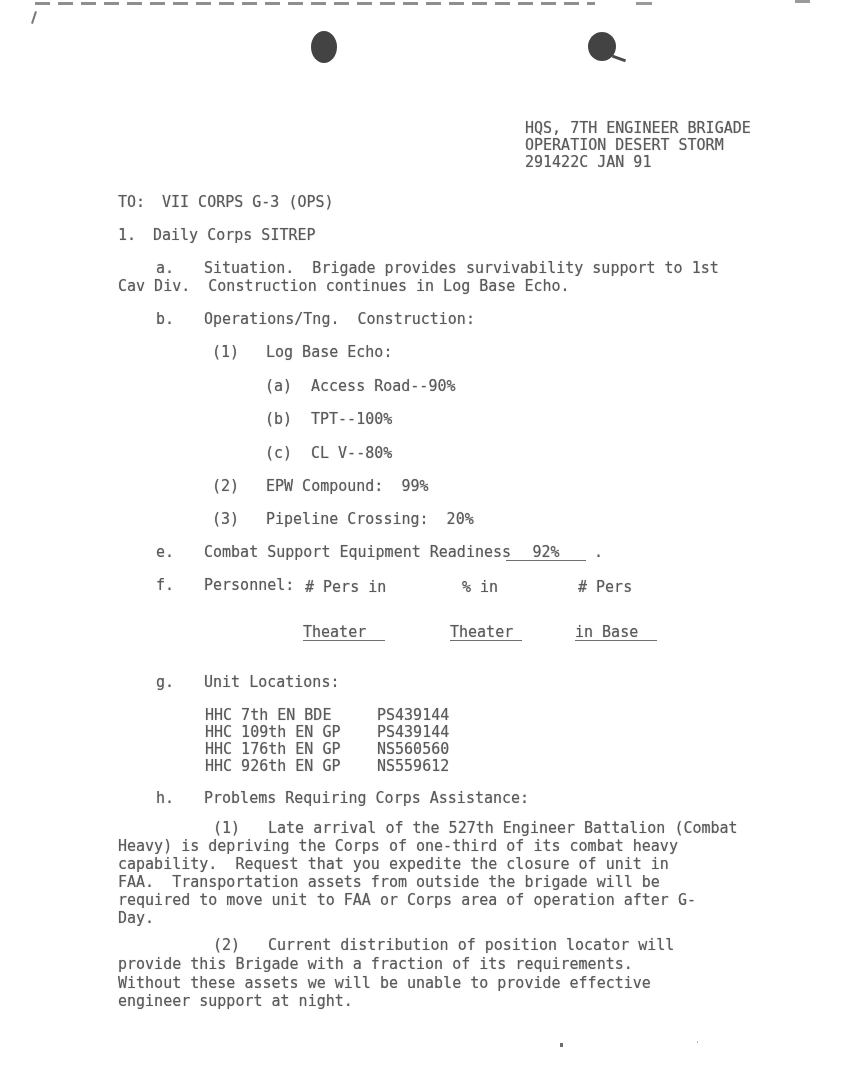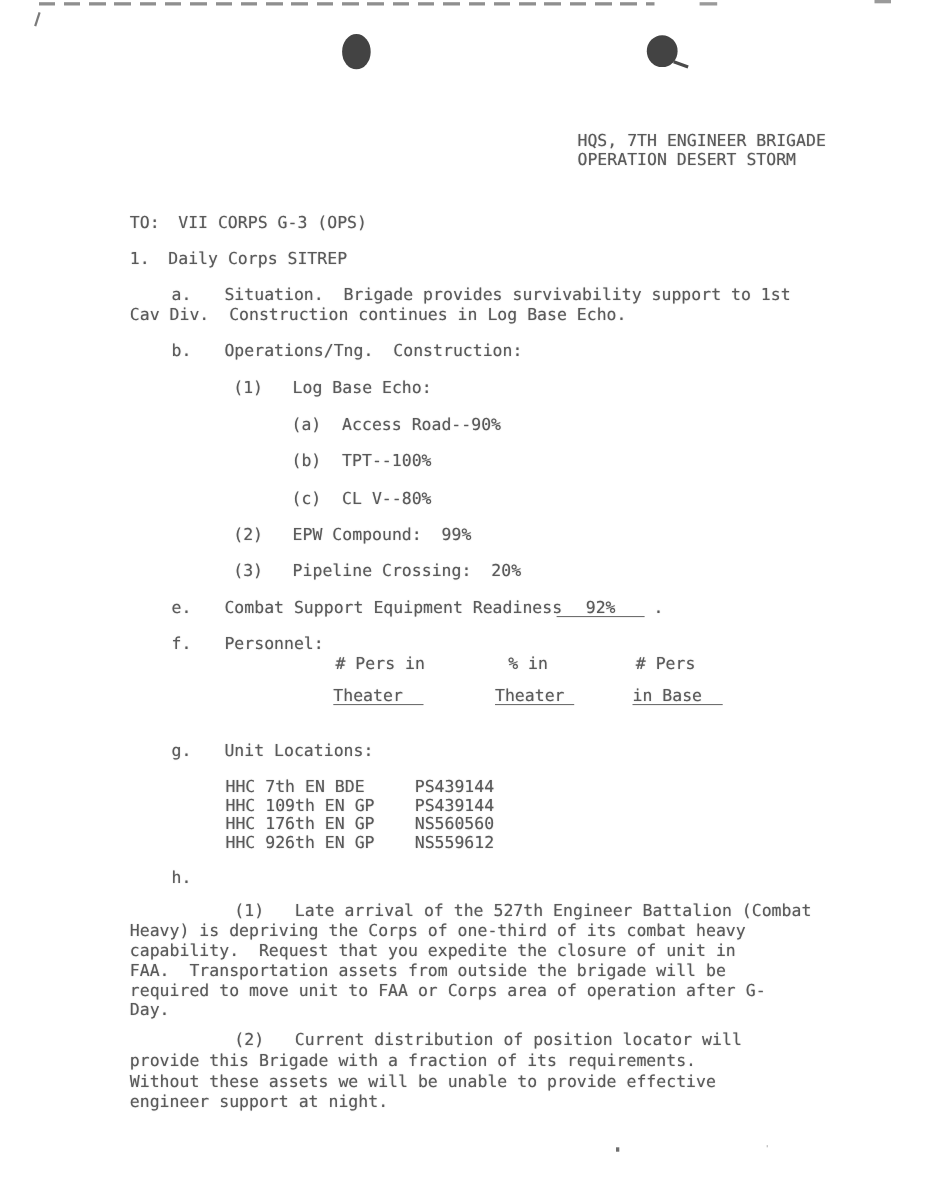--- a/index.html
+++ b/index.html
@@ -33,20 +33,23 @@
   <div class="hole" style="left:588px;top:32px;width:28px;height:29px;"></div>
   <div class="tail" style="left:612px;top:57px;"></div>
   <div class="speck" style="left:560px;top:1043px;width:3px;height:4px;"></div>
   <div class="speck" style="left:697px;top:1041px;width:1px;height:2px;opacity:.5;"></div>
 
   <div class="line" style="top:120px">
     <span style="left:525px">HQS, 7TH ENGINEER BRIGADE</span>
   </div>
   <div class="line" style="top:137px">
     <span style="left:525px">OPERATION DESERT STORM</span>
+  </div>
+  <div class="line" style="top:154px">
+    <span style="left:525px">291422C JAN 91</span>
   </div>
 
   <div class="line" style="top:194px">
     <span style="left:118px">TO:</span>
     <span style="left:162px">VII CORPS G-3 (OPS)</span>
   </div>
 
   <div class="line" style="top:227px">
     <span style="left:118px">1.</span>
     <span style="left:153px">Daily Corps SITREP</span>
@@ -95,21 +98,21 @@
     <span style="left:204px">Combat Support Equipment Readiness</span>
     <span class="u ucenter" style="left:506px;width:80px;">92%</span>
     <span style="left:594px">.</span>
   </div>
 
   <div class="line" style="top:577px">
     <span style="left:156px">f.</span>
     <span style="left:204px">Personnel:</span>
   </div>
 
-  <div class="line" style="top:595px">
+  <div class="line" style="top:579px">
     <span style="left:305px"># Pers in</span>
     <span style="left:462px">% in</span>
     <span style="left:578px"># Pers</span>
   </div>
   <div class="line" style="top:624px">
     <span class="u" style="left:303px;width:82px;">Theater</span>
     <span class="u" style="left:450px;width:72px;">Theater</span>
     <span class="u" style="left:575px;width:82px;">in Base</span>
   </div>
 
@@ -129,20 +132,21 @@
     <span style="left:205px">HHC 176th EN GP</span>
     <span style="left:377px">NS560560</span>
   </div>
   <div class="line" style="top:758px">
     <span style="left:205px">HHC 926th EN GP</span>
     <span style="left:377px">NS559612</span>
   </div>
 
   <div class="line" style="top:790px">
     <span style="left:156px">h.</span>
+    <span style="left:204px">Problems Requiring Corps Assistance:</span>
   </div>
 
   <div class="line" style="top:820px">
     <span style="left:213px">(1)</span>
     <span style="left:268px">Late arrival of the 527th Engineer Battalion (Combat</span>
   </div>
   <div class="line" style="top:838px">
     <span style="left:118px">Heavy) is depriving the Corps of one-third of its combat heavy</span>
   </div>
   <div class="line" style="top:856px">

